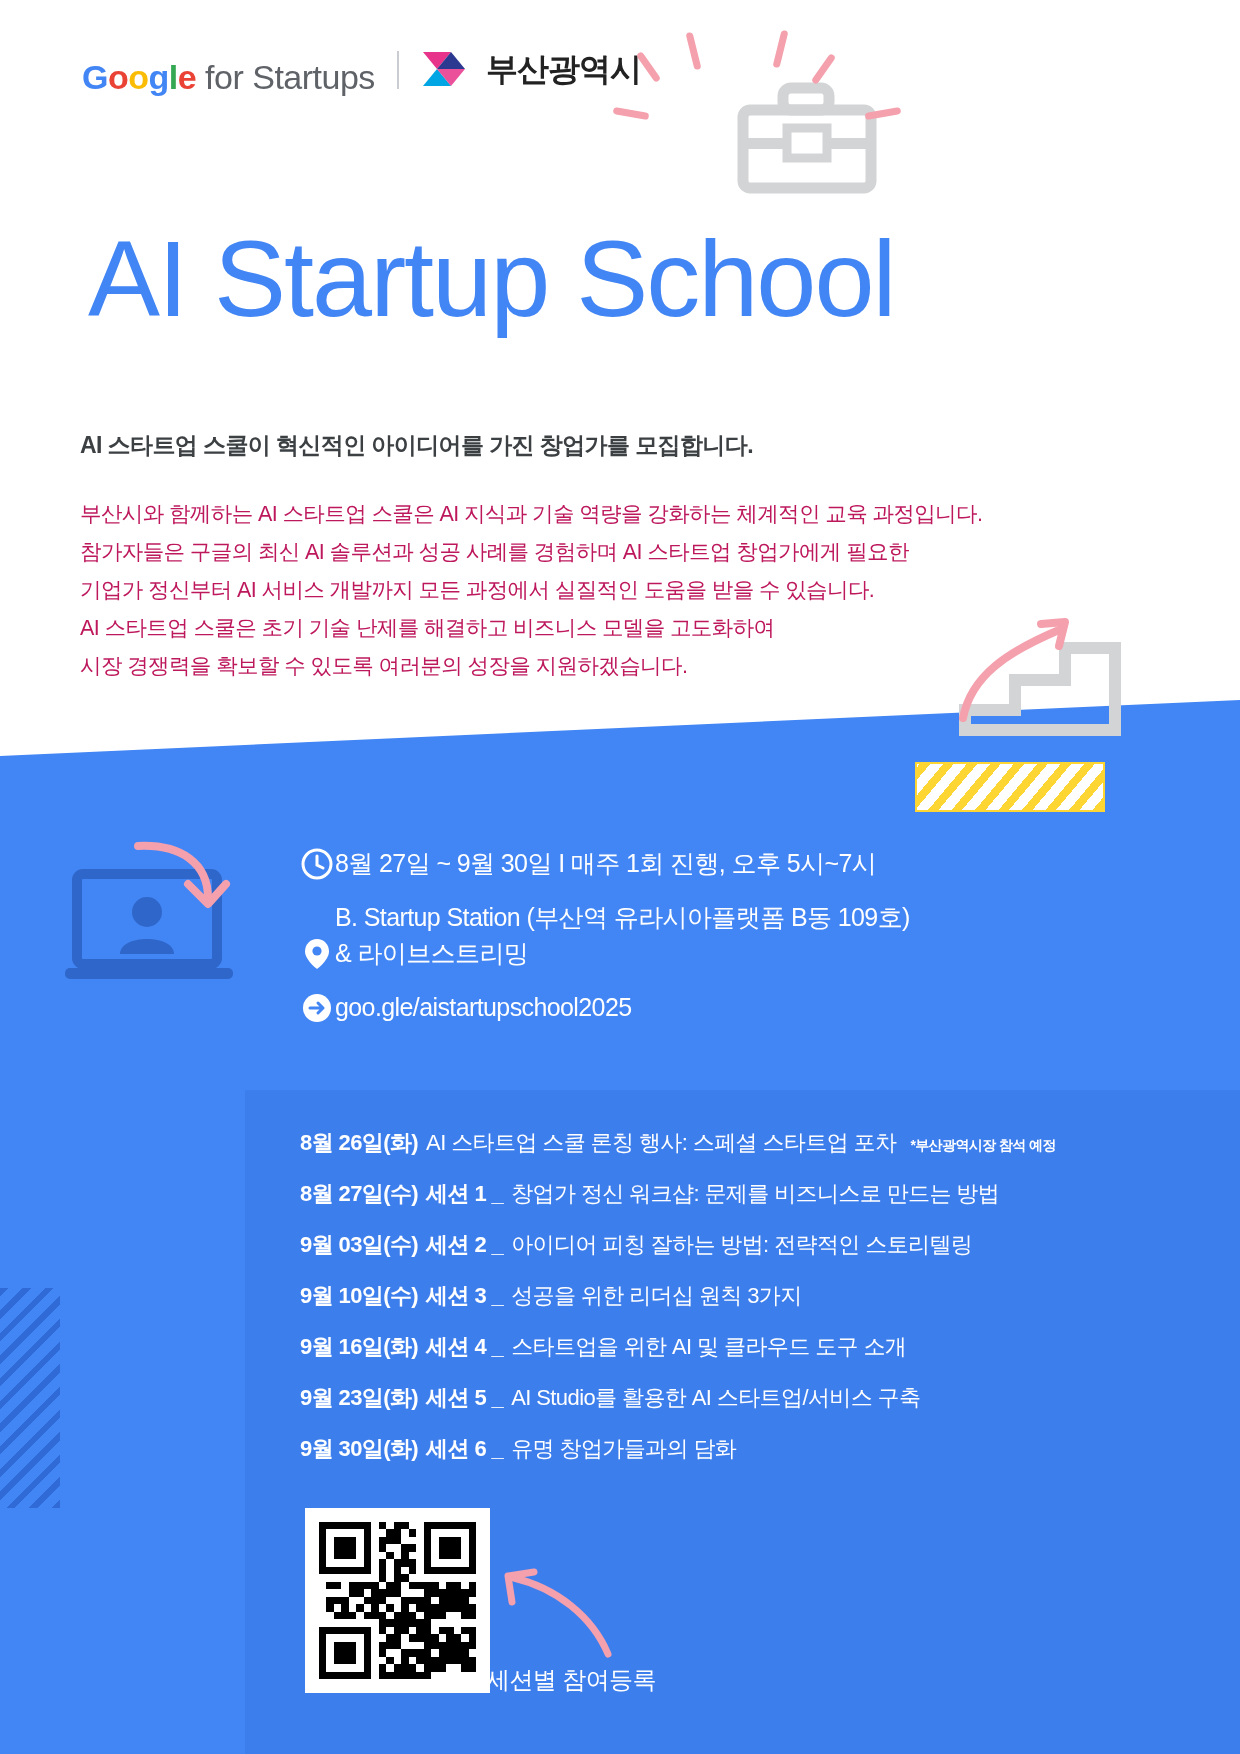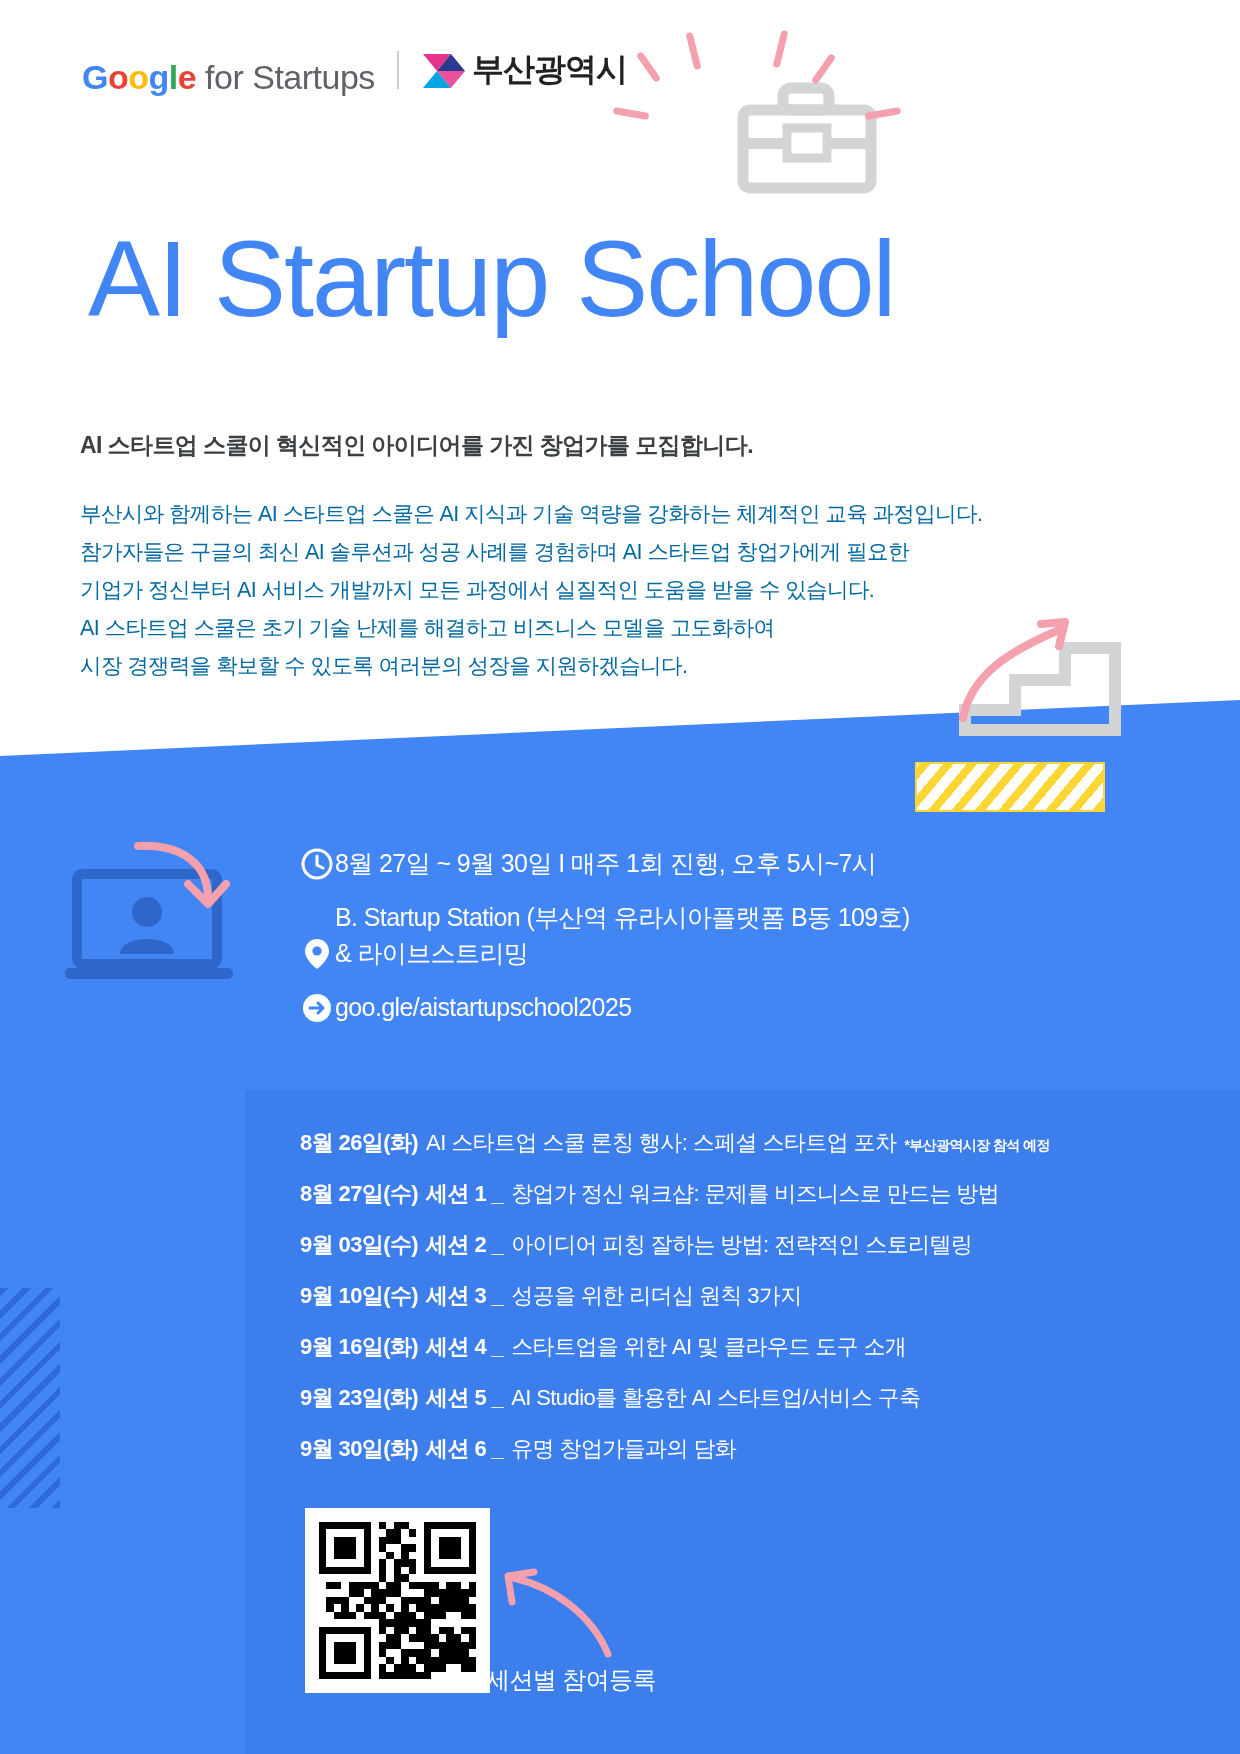--- a/index.html
+++ b/index.html
@@ -77,22 +77,22 @@
   .gfs-logo .l1 { color: #34a853; font-weight: bold; }
   .gfs-logo .e1 { color: #ea4335; font-weight: bold; }
   .gfs-logo .rest { color: #5f6368; }
   .divider-v {
     width: 2px;
     height: 38px;
     background: #c9ccd1;
   }
   .busan {
     display: flex;
-    align-items: flex-end;
-    gap: 5px;
+    align-items: flex-start;
+    gap: 19px;
   }
   .busan-label {
     font-size: 32px;
     font-weight: bold;
     color: #222;
     letter-spacing: -1px;
   }
 
   
   .toolbox { position: absolute; left: 735px; top: 80px; }
@@ -119,21 +119,21 @@
     font-weight: bold;
     color: #3c4043;
     letter-spacing: -.6px;
   }
   .para {
     position: absolute;
     left: 80px;
     top: 495px;
     font-size: 21.5px;
     line-height: 38px;
-    color: #0369a1;
+    color: #be185d;
     letter-spacing: -.6px;
     white-space: pre-line;
   }
 
   
   .stairs { position: absolute; right: 105px; top: 590px; }
 
   
   .laptop-icon { position: absolute; left: 65px; top: 868px; }
   .arrow-pink-1 { position: absolute; left: 130px; top: 840px; }
@@ -190,20 +190,21 @@
     font-weight: bold;
     white-space: nowrap;
   }
   .sched-title {
     font-size: 22px;
     white-space: nowrap;
   }
   .sched-note {
     font-size: 14px;
     font-weight: bold;
+    margin-left: 6px;
     white-space: nowrap;
   }
 
   
   .qr-wrap {
     position: absolute;
     left: 305px;
     top: 1508px;
     width: 185px;
     height: 185px;

